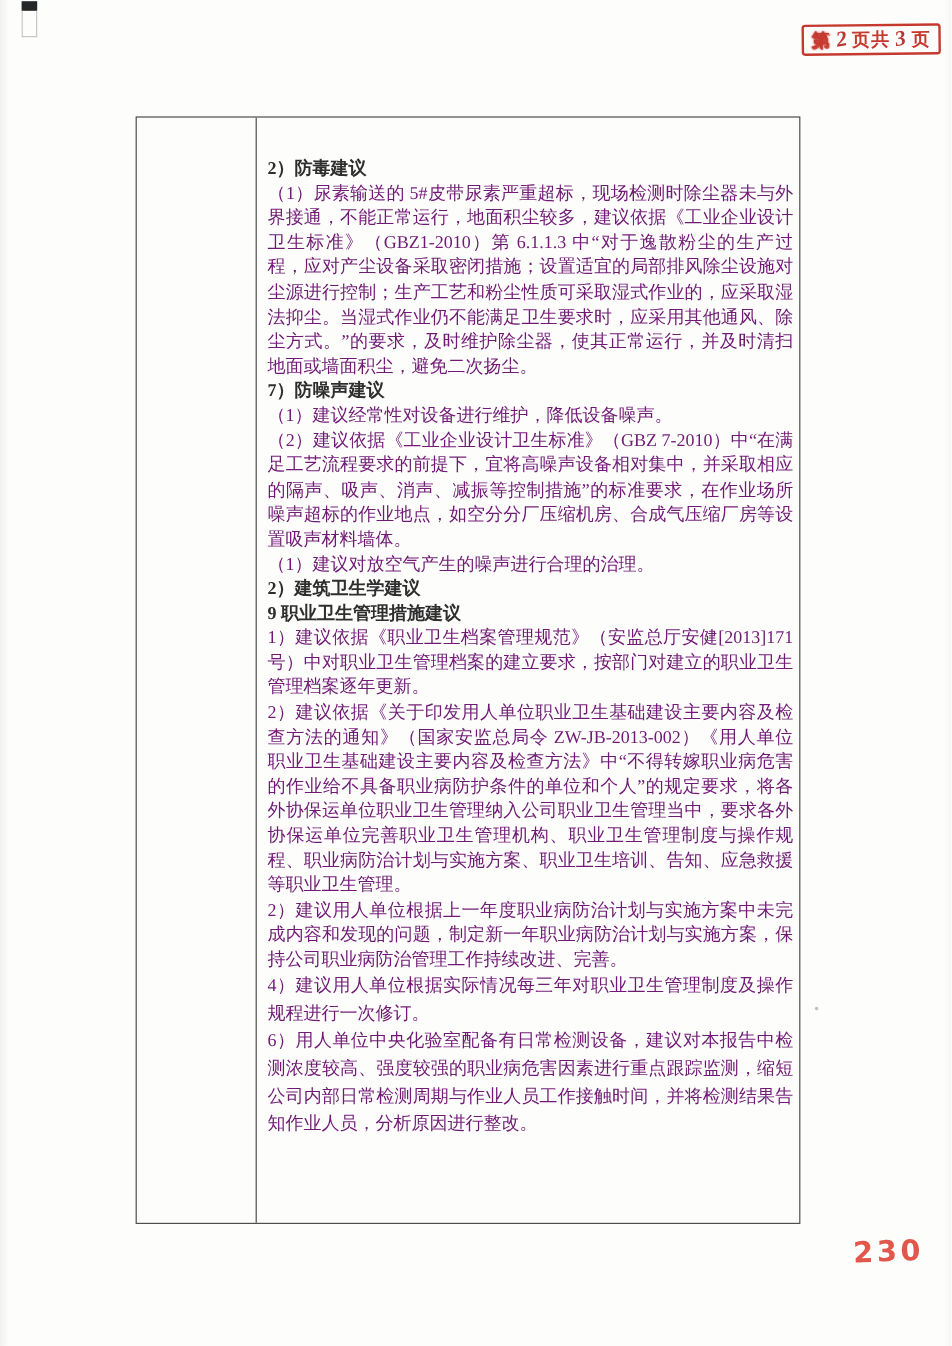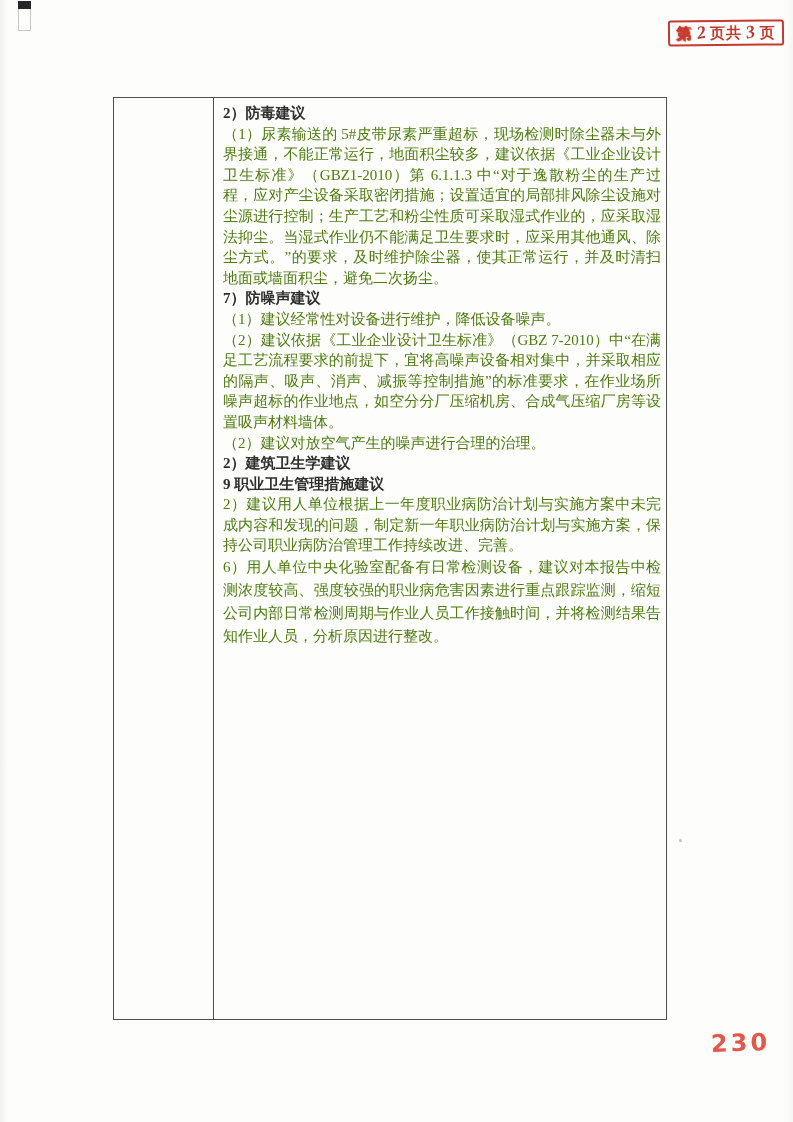--- a/index.html
+++ b/index.html
@@ -64,26 +64,27 @@
   }
   .col-left {
     width: 100px;
     box-sizing: border-box;
     border-right: 1.6px solid #4e4e4e;
   }
   .col-right {
     flex: 1;
     padding: 5px 5px 0 9px;
     overflow: hidden;
+    margin-top: 28px;
   }
   .para {
     margin: 0;
     font-size: 15px;
     line-height: 20.6px;
-    color: #4d7c0f;
+    color: #701a75;
     text-align: justify;
     word-break: break-all;
   }
   .heading {
     font-weight: bold;
     color: #2e2e2e;
   }
   .spaced { line-height: 23px; }
 
   
@@ -122,24 +123,27 @@
   </div>
 
   <div class="doc-table">
     <div class="col-left"></div>
     <div class="col-right">
       <p class="para heading">2）防毒建议</p>
       <p class="para">（1）尿素输送的 5#皮带尿素严重超标，现场检测时除尘器未与外界接通，不能正常运行，地面积尘较多，建议依据《工业企业设计卫生标准》（GBZ1-2010）第 6.1.1.3 中“对于逸散粉尘的生产过程，应对产尘设备采取密闭措施；设置适宜的局部排风除尘设施对尘源进行控制；生产工艺和粉尘性质可采取湿式作业的，应采取湿法抑尘。当湿式作业仍不能满足卫生要求时，应采用其他通风、除尘方式。”的要求，及时维护除尘器，使其正常运行，并及时清扫地面或墙面积尘，避免二次扬尘。</p>
       <p class="para heading">7）防噪声建议</p>
       <p class="para">（1）建议经常性对设备进行维护，降低设备噪声。</p>
       <p class="para">（2）建议依据《工业企业设计卫生标准》（GBZ 7-2010）中“在满足工艺流程要求的前提下，宜将高噪声设备相对集中，并采取相应的隔声、吸声、消声、减振等控制措施”的标准要求，在作业场所噪声超标的作业地点，如空分分厂压缩机房、合成气压缩厂房等设置吸声材料墙体。</p>
-      <p class="para">（2）建议对放空气产生的噪声进行合理的治理。</p>
+      <p class="para">（1）建议对放空气产生的噪声进行合理的治理。</p>
       <p class="para heading">2）建筑卫生学建议</p>
       <p class="para heading">9 职业卫生管理措施建议</p>
+      <p class="para">1）建议依据《职业卫生档案管理规范》（安监总厅安健[2013]171 号）中对职业卫生管理档案的建立要求，按部门对建立的职业卫生管理档案逐年更新。</p>
+      <p class="para">2）建议依据《关于印发用人单位职业卫生基础建设主要内容及检查方法的通知》（国家安监总局令 ZW-JB-2013-002）《用人单位职业卫生基础建设主要内容及检查方法》中“不得转嫁职业病危害的作业给不具备职业病防护条件的单位和个人”的规定要求，将各外协保运单位职业卫生管理纳入公司职业卫生管理当中，要求各外协保运单位完善职业卫生管理机构、职业卫生管理制度与操作规程、职业病防治计划与实施方案、职业卫生培训、告知、应急救援等职业卫生管理。</p>
       <p class="para">2）建议用人单位根据上一年度职业病防治计划与实施方案中未完成内容和发现的问题，制定新一年职业病防治计划与实施方案，保持公司职业病防治管理工作持续改进、完善。</p>
+      <p class="para spaced">4）建议用人单位根据实际情况每三年对职业卫生管理制度及操作规程进行一次修订。</p>
       <p class="para spaced">6）用人单位中央化验室配备有日常检测设备，建议对本报告中检测浓度较高、强度较强的职业病危害因素进行重点跟踪监测，缩短公司内部日常检测周期与作业人员工作接触时间，并将检测结果告知作业人员，分析原因进行整改。</p>
     </div>
   </div>
 
   <div class="speck"></div>
 
   <div class="footer-num">230</div>
 
 </div>
 

